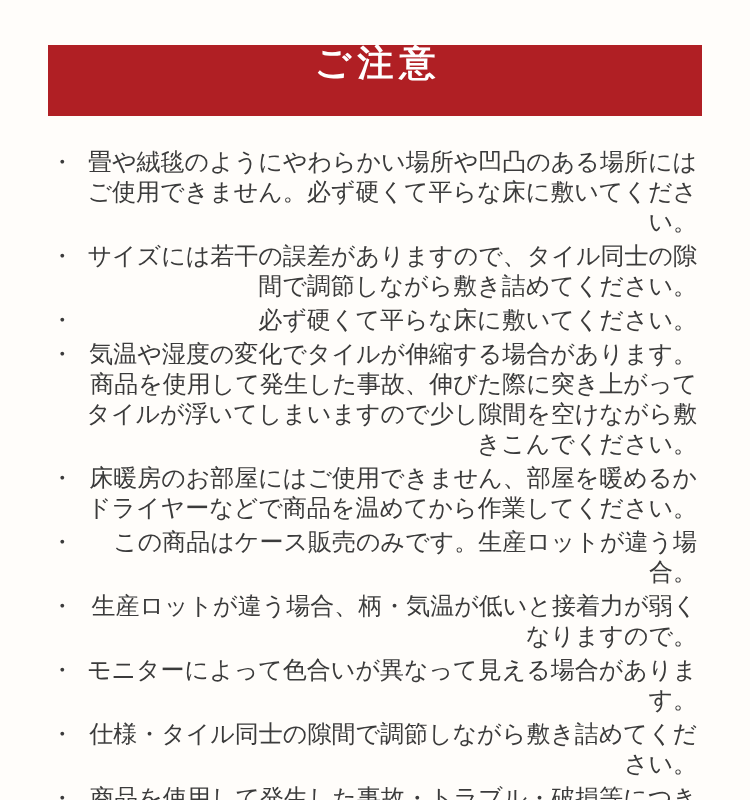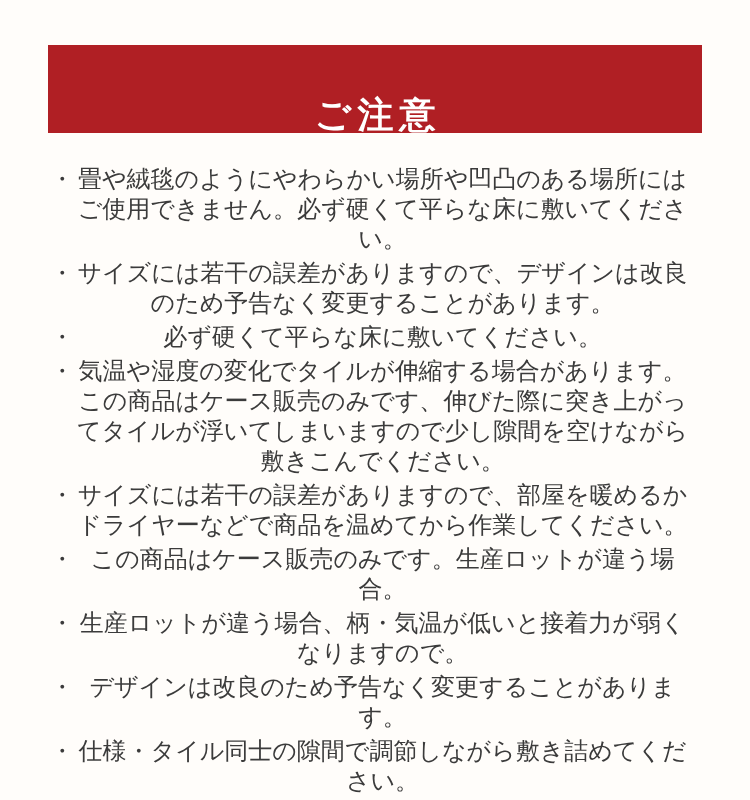--- a/index.html
+++ b/index.html
@@ -21,24 +21,24 @@
     font-family: "Liberation Sans", "DejaVu Sans", sans-serif;
     color: var(--body-text);
   }
   .page {
     width: 750px;
     height: 800px;
     position: relative;
   }
   .banner {
     margin: 45px 48px 0 48px;
-    height: 88px;
+    height: 71px;
     background: var(--header-bg);
     display: flex;
-    align-items: flex-end;
+    align-items: flex-start;
     justify-content: center;
   }
   .banner .title {
     font-size: 36px;
     font-weight: bold;
     color: var(--header-text);
     letter-spacing: 6px;
     text-indent: 6px;
     line-height: 1;
   }
@@ -58,64 +58,64 @@
     flex: 0 0 18px;
     width: 18px;
     overflow: visible;
     white-space: nowrap;
     font-size: 24px;
     line-height: 30px;
   }
   li.notice-item .text {
     flex: 1 1 auto;
     max-width: 629px;
-    text-align: center;
+    text-align: right;
   }
 </style>
 </head>
 <body>
 
 <div class="page">
 
   <div class="banner">
     <div class="title">ご注意</div>
   </div>
 
   <ul class="notices">
     <li class="notice-item">
       <span class="bullet">・</span>
       <span class="text">畳や絨毯のようにやわらかい場所や凹凸のある場所にはご使用できません。必ず硬くて平らな床に敷いてください。</span>
     </li>
     <li class="notice-item">
       <span class="bullet">・</span>
-      <span class="text">サイズには若干の誤差がありますので、デザインは改良のため予告なく変更することがあります。</span>
+      <span class="text">サイズには若干の誤差がありますので、タイル同士の隙間で調節しながら敷き詰めてください。</span>
     </li>
     <li class="notice-item">
       <span class="bullet">・</span>
       <span class="text">必ず硬くて平らな床に敷いてください。</span>
     </li>
     <li class="notice-item">
       <span class="bullet">・</span>
-      <span class="text">気温や湿度の変化でタイルが伸縮する場合があります。この商品はケース販売のみです、伸びた際に突き上がってタイルが浮いてしまいますので少し隙間を空けながら敷きこんでください。</span>
+      <span class="text">気温や湿度の変化でタイルが伸縮する場合があります。商品を使用して発生した事故、伸びた際に突き上がってタイルが浮いてしまいますので少し隙間を空けながら敷きこんでください。</span>
     </li>
     <li class="notice-item">
       <span class="bullet">・</span>
-      <span class="text">サイズには若干の誤差がありますので、部屋を暖めるかドライヤーなどで商品を温めてから作業してください。</span>
+      <span class="text">床暖房のお部屋にはご使用できません、部屋を暖めるかドライヤーなどで商品を温めてから作業してください。</span>
     </li>
     <li class="notice-item">
       <span class="bullet">・</span>
       <span class="text">この商品はケース販売のみです。生産ロットが違う場合。</span>
     </li>
     <li class="notice-item">
       <span class="bullet">・</span>
       <span class="text">生産ロットが違う場合、柄・気温が低いと接着力が弱くなりますので。</span>
     </li>
     <li class="notice-item">
       <span class="bullet">・</span>
-      <span class="text">デザインは改良のため予告なく変更することがあります。</span>
+      <span class="text">モニターによって色合いが異なって見える場合があります。</span>
     </li>
     <li class="notice-item">
       <span class="bullet">・</span>
       <span class="text">仕様・タイル同士の隙間で調節しながら敷き詰めてください。</span>
     </li>
     <li class="notice-item">
       <span class="bullet">・</span>
       <span class="text">商品を使用して発生した事故・トラブル・破損等につきましては一切の責任を負いかねます。</span>
     </li>
   </ul>

